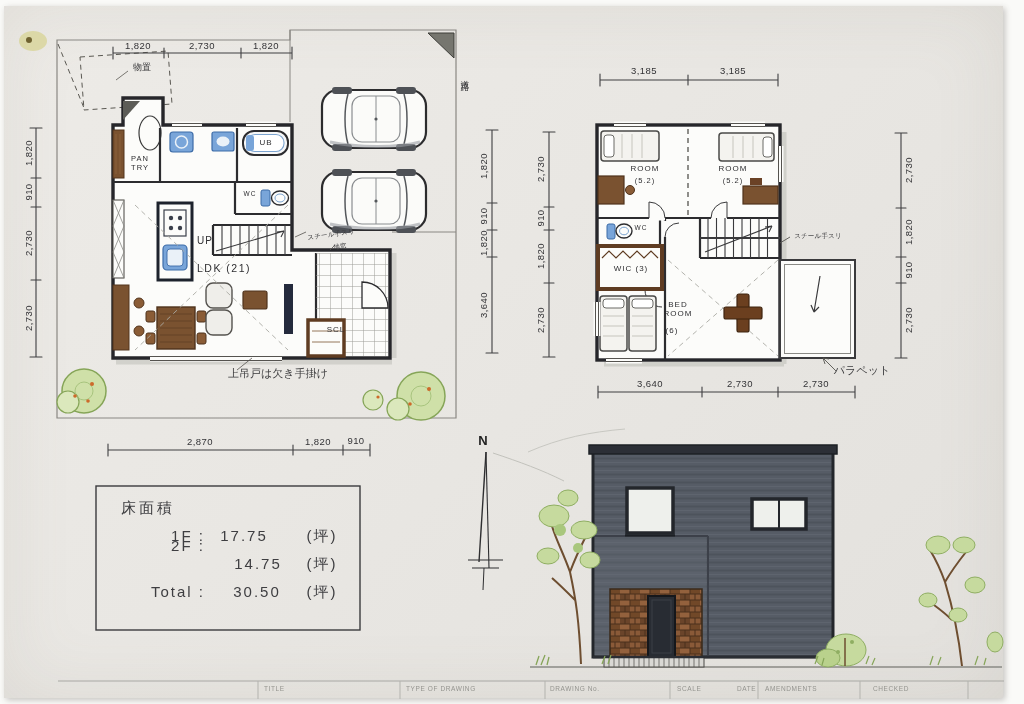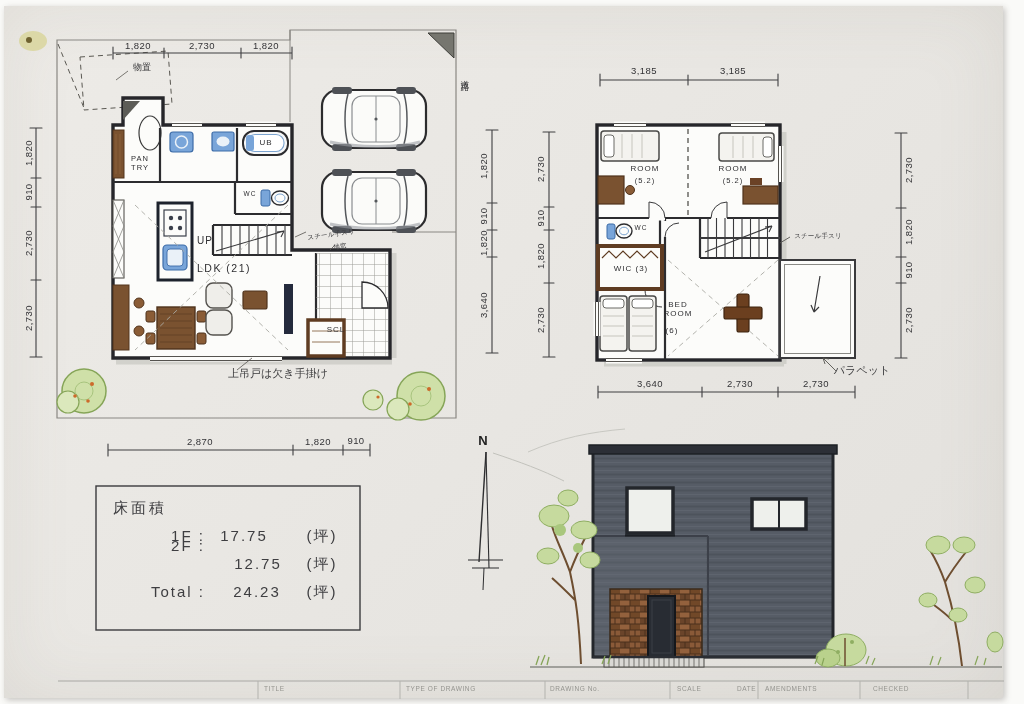--- a/index.html
+++ b/index.html
@@ -410,29 +410,29 @@
   <div class="lbl room" style="left:645px;top:181px;font-size:7.5px">(5.2)</div>
   <div class="lbl room" style="left:733px;top:169px">ROOM</div>
   <div class="lbl room" style="left:733px;top:181px;font-size:7.5px">(5.2)</div>
   <div class="lbl room" style="left:641px;top:228px;font-size:6.5px">WC</div>
   <div class="lbl room" style="left:631px;top:269px">WIC (3)</div>
   <div class="lbl room wrap w38" style="left:678px;top:309px">BED ROOM</div>
   <div class="lbl room" style="left:672px;top:331px">(6)</div>
   <div class="lbl sm" style="left:818px;top:236px">スチール手スリ</div>
   <div class="lbl jp" style="left:862px;top:370px">パラペット</div>
 
-  <div class="lbl tblt" style="left:140px;top:508px">床面積</div>
+  <div class="lbl tblt" style="left:148px;top:508px">床面積</div>
   <div class="lbl tbl" style="left:188px;top:536px">1F :</div>
   <div class="lbl tbl" style="left:244px;top:536px">17.75</div>
   <div class="lbl tbl" style="left:322px;top:536px">(坪)</div>
   <div class="lbl tbl" style="left:188px;top:546px">2F :</div>
-  <div class="lbl tbl" style="left:258px;top:564px">12.75</div>
+  <div class="lbl tbl" style="left:258px;top:564px">14.75</div>
   <div class="lbl tbl" style="left:322px;top:564px">(坪)</div>
   <div class="lbl tbl" style="left:178px;top:592px">Total :</div>
-  <div class="lbl tbl" style="left:257px;top:592px">24.23</div>
+  <div class="lbl tbl" style="left:257px;top:592px">30.50</div>
   <div class="lbl tbl" style="left:322px;top:592px">(坪)</div>
 
   <div class="lbl north" style="left:483px;top:441px">N</div>
 
   <div class="tb" style="left:264px;top:688px">TITLE</div>
   <div class="tb" style="left:406px;top:688px">TYPE OF DRAWING</div>
   <div class="tb" style="left:550px;top:688px">DRAWING No.</div>
   <div class="tb" style="left:677px;top:688px">SCALE</div>
   <div class="tb" style="left:737px;top:688px">DATE</div>
   <div class="tb" style="left:765px;top:688px">AMENDMENTS</div>

